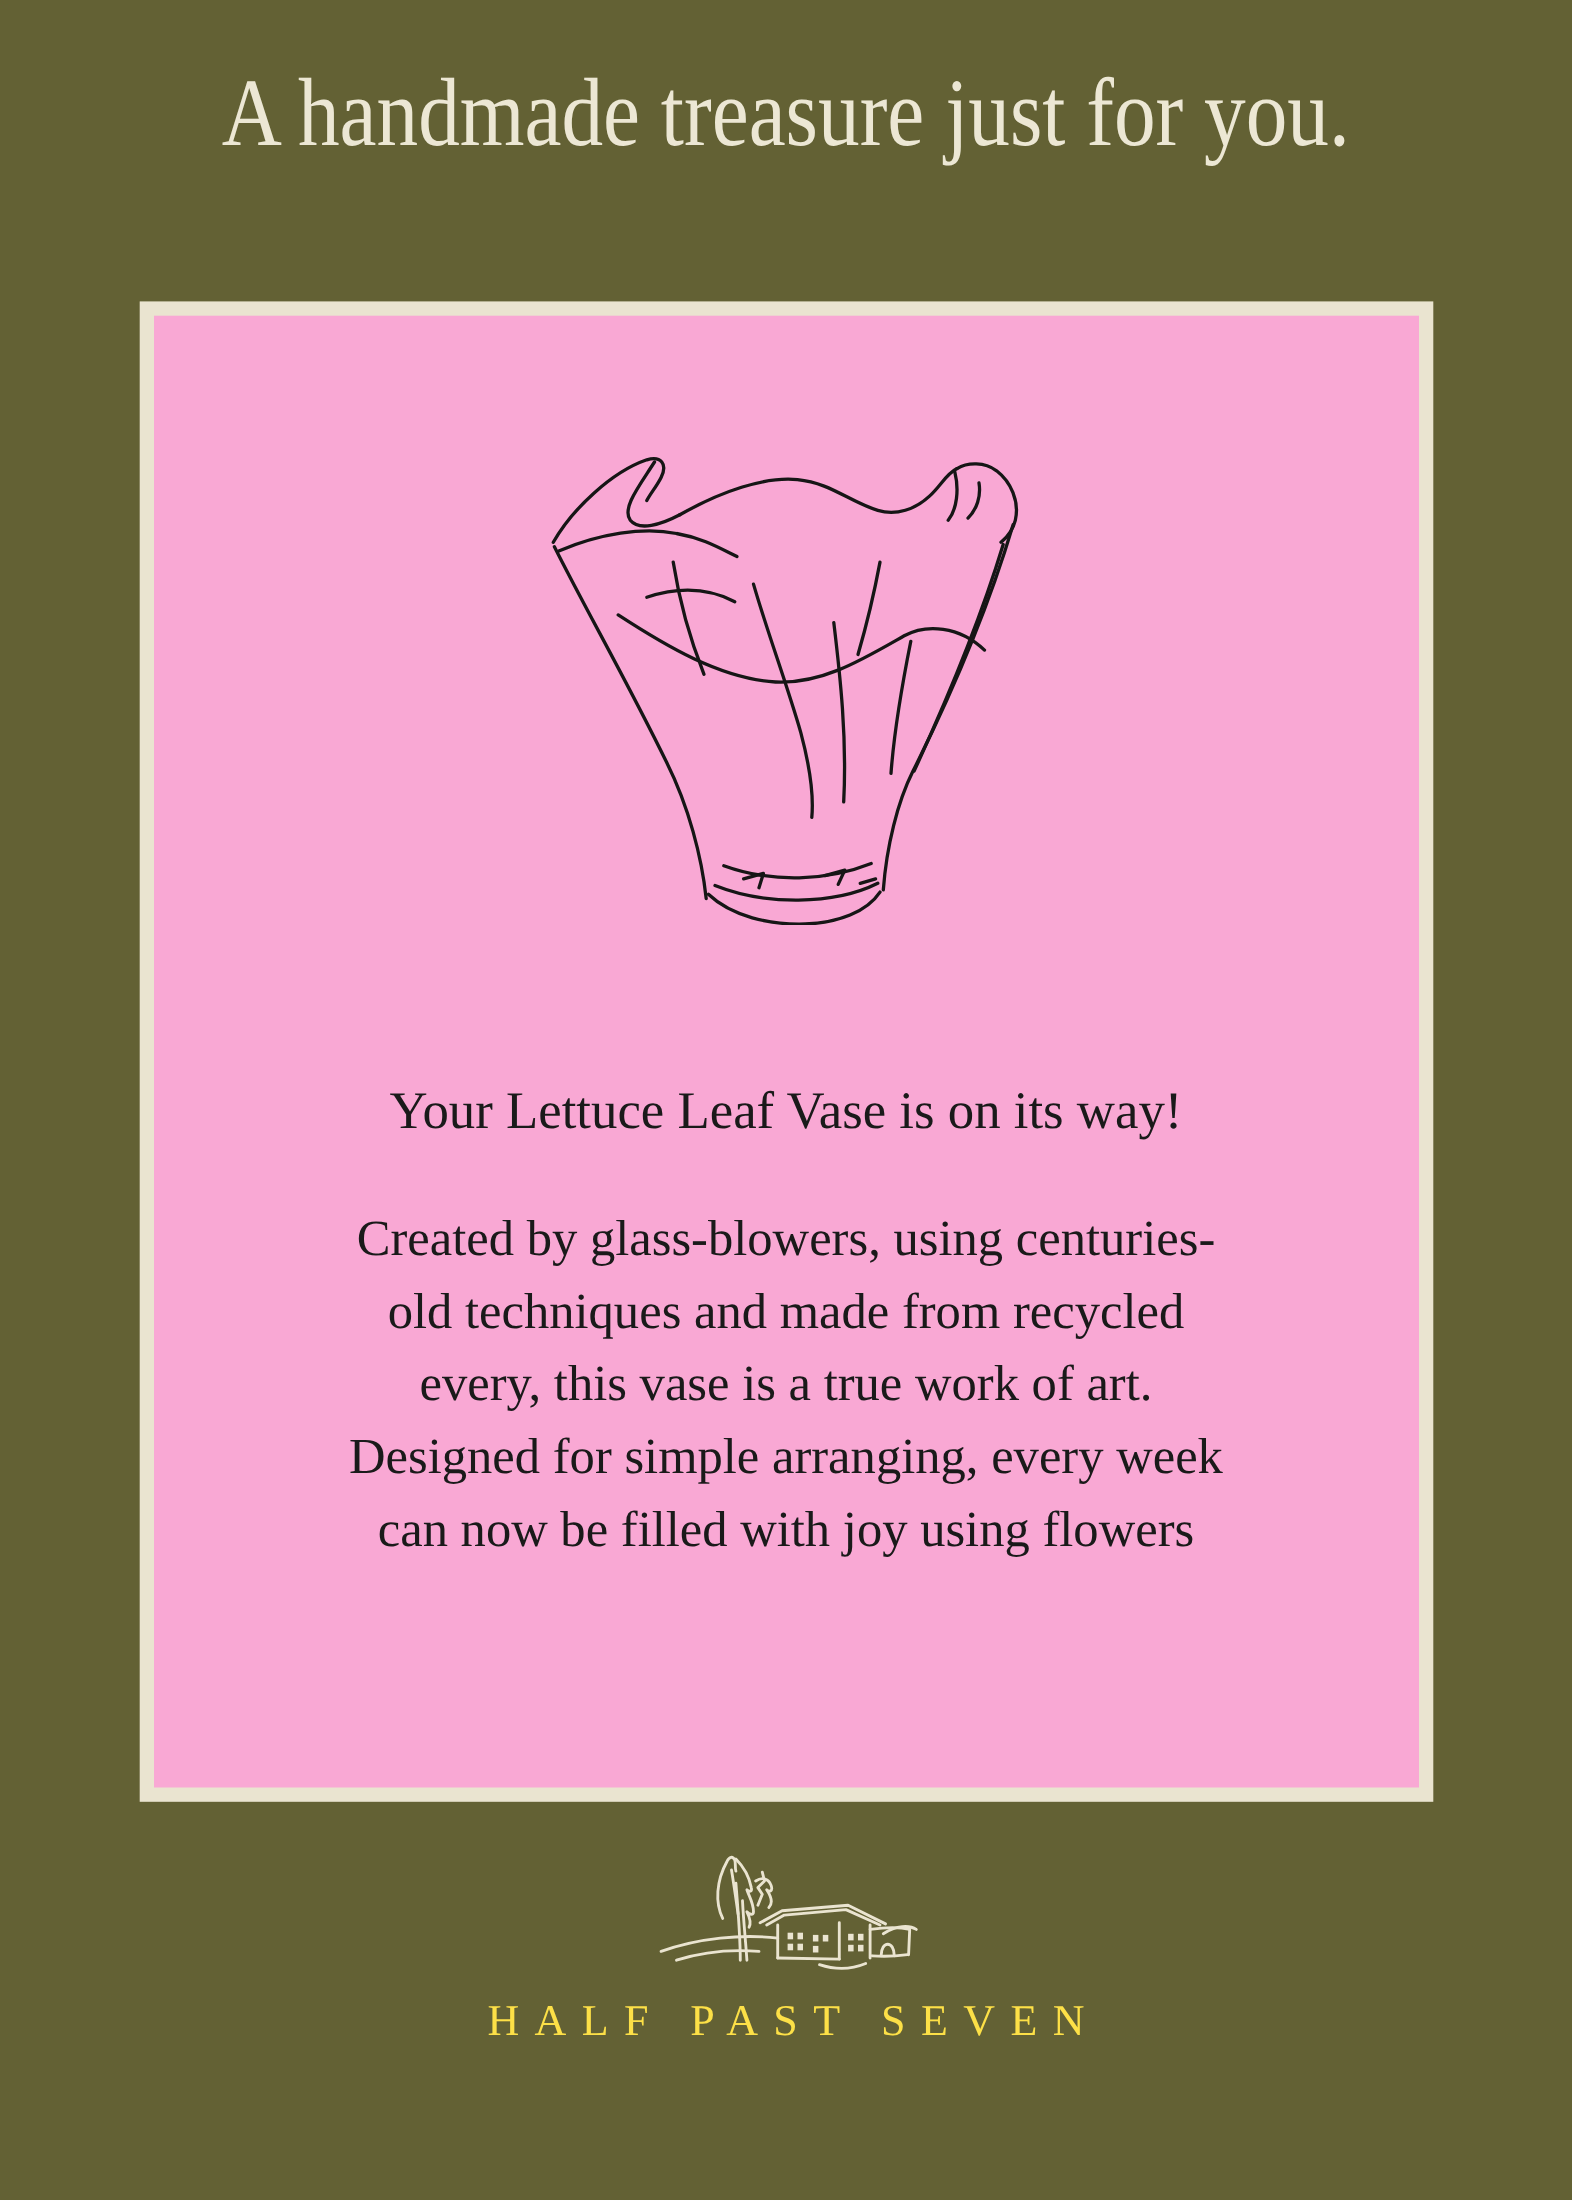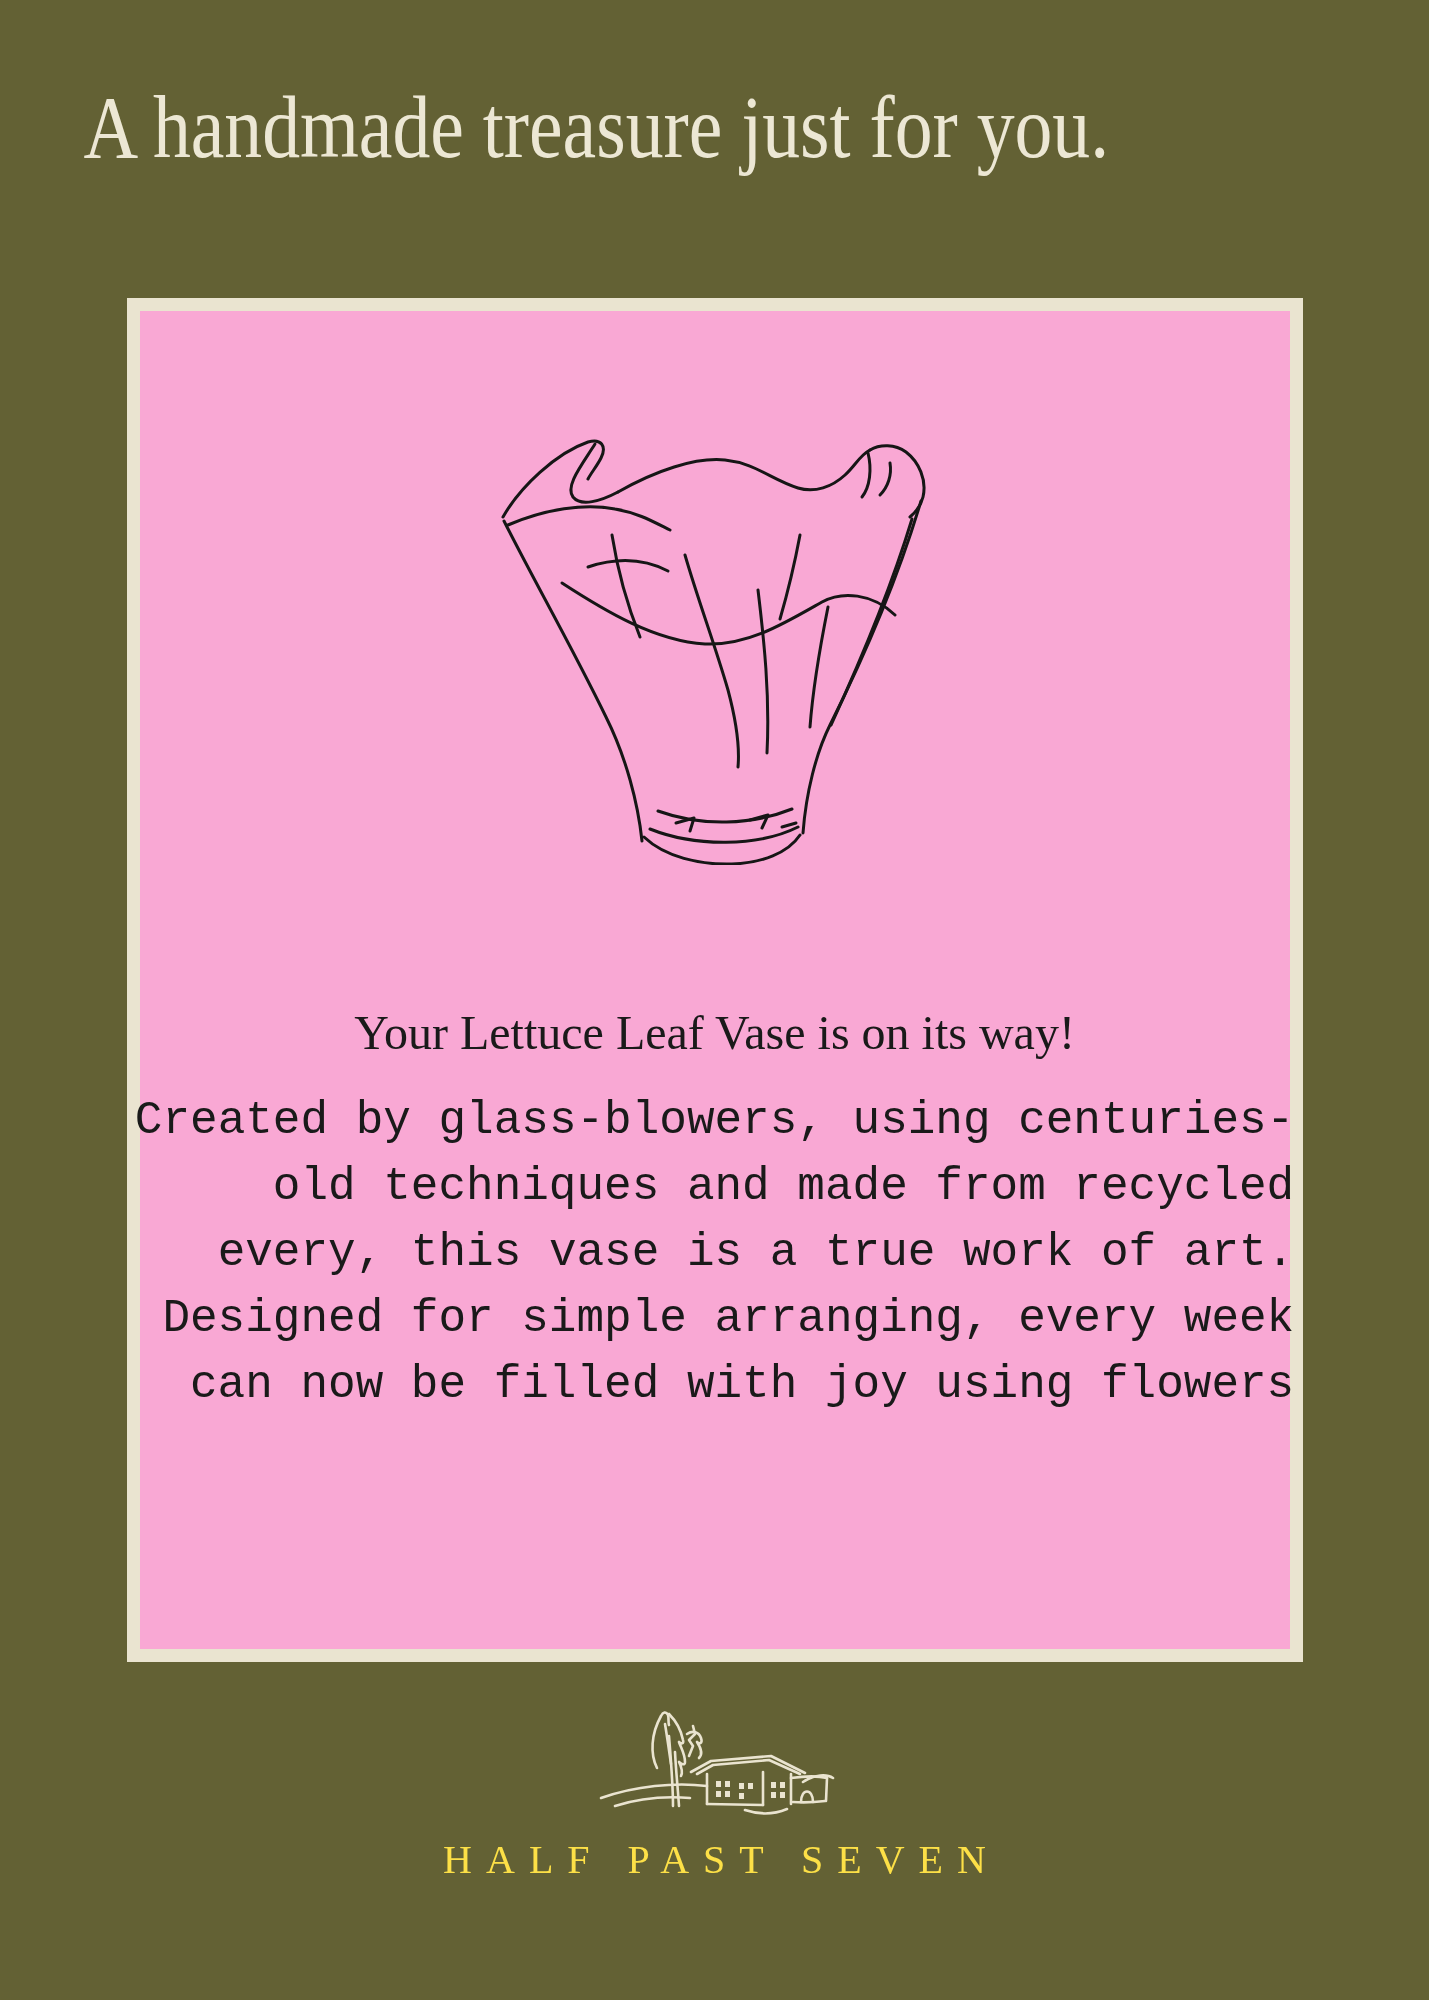--- a/index.html
+++ b/index.html
@@ -4,21 +4,22 @@
 <style>
   html,body{margin:0;padding:0;}
   body{
     width:1429px;height:2000px;
     background:#636134;
     font-family:"Liberation Serif", serif;
     overflow:hidden;
     position:relative;
   }
   .header{
-    padding-top:84px;
+    padding-top:60px;
+    text-align:center;
   }
   .header-title{
     display:inline-block;
     color:#ece7d4;
     font-size:88px;
     line-height:1;
     white-space:nowrap;
     transform:scaleX(0.86);
     transform-origin:center;
     font-weight:400;
@@ -38,23 +39,22 @@
   }
   .vase-wrap{margin-top:124px;}
   .headline{
     margin-top:136px;
     font-size:48px;
     color:#1a1a1a;
     line-height:1.15;
     white-space:nowrap;
   }
   .body-copy{
-    margin-top:28px;
-    text-align:right;
-    font-family:Liberation Mono, monospace;
+    margin-top:56px;
+    text-align:center;
   }
   .body-line{
     font-size:46px;
     color:#1a1a1a;
     line-height:66px;
     white-space:nowrap;
   }
   .footer{
     text-align:center;
   }

